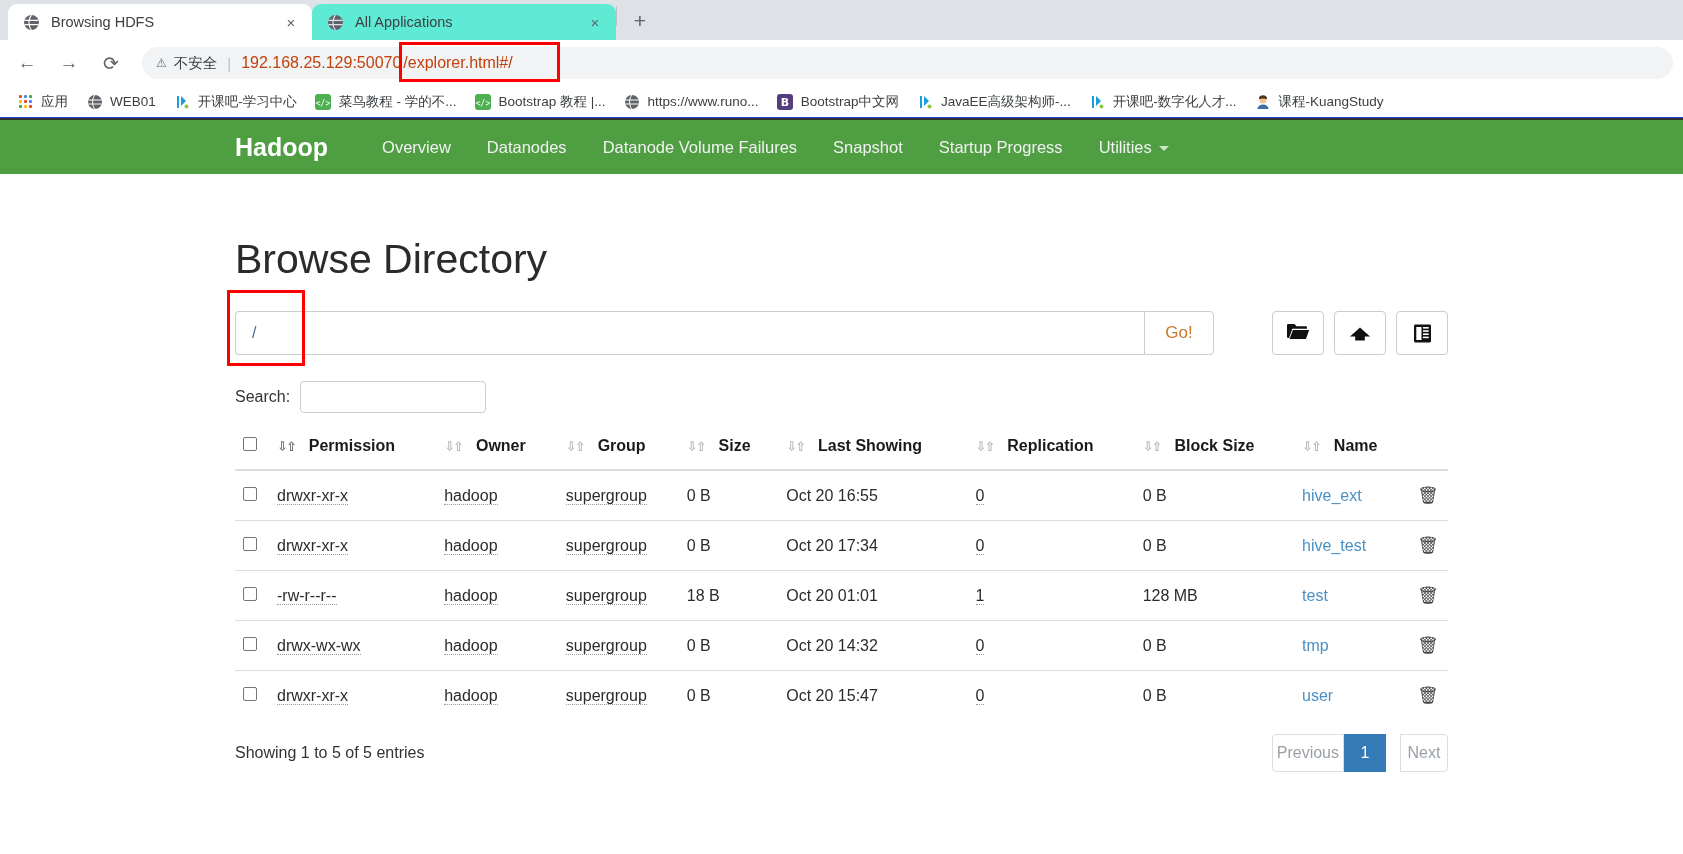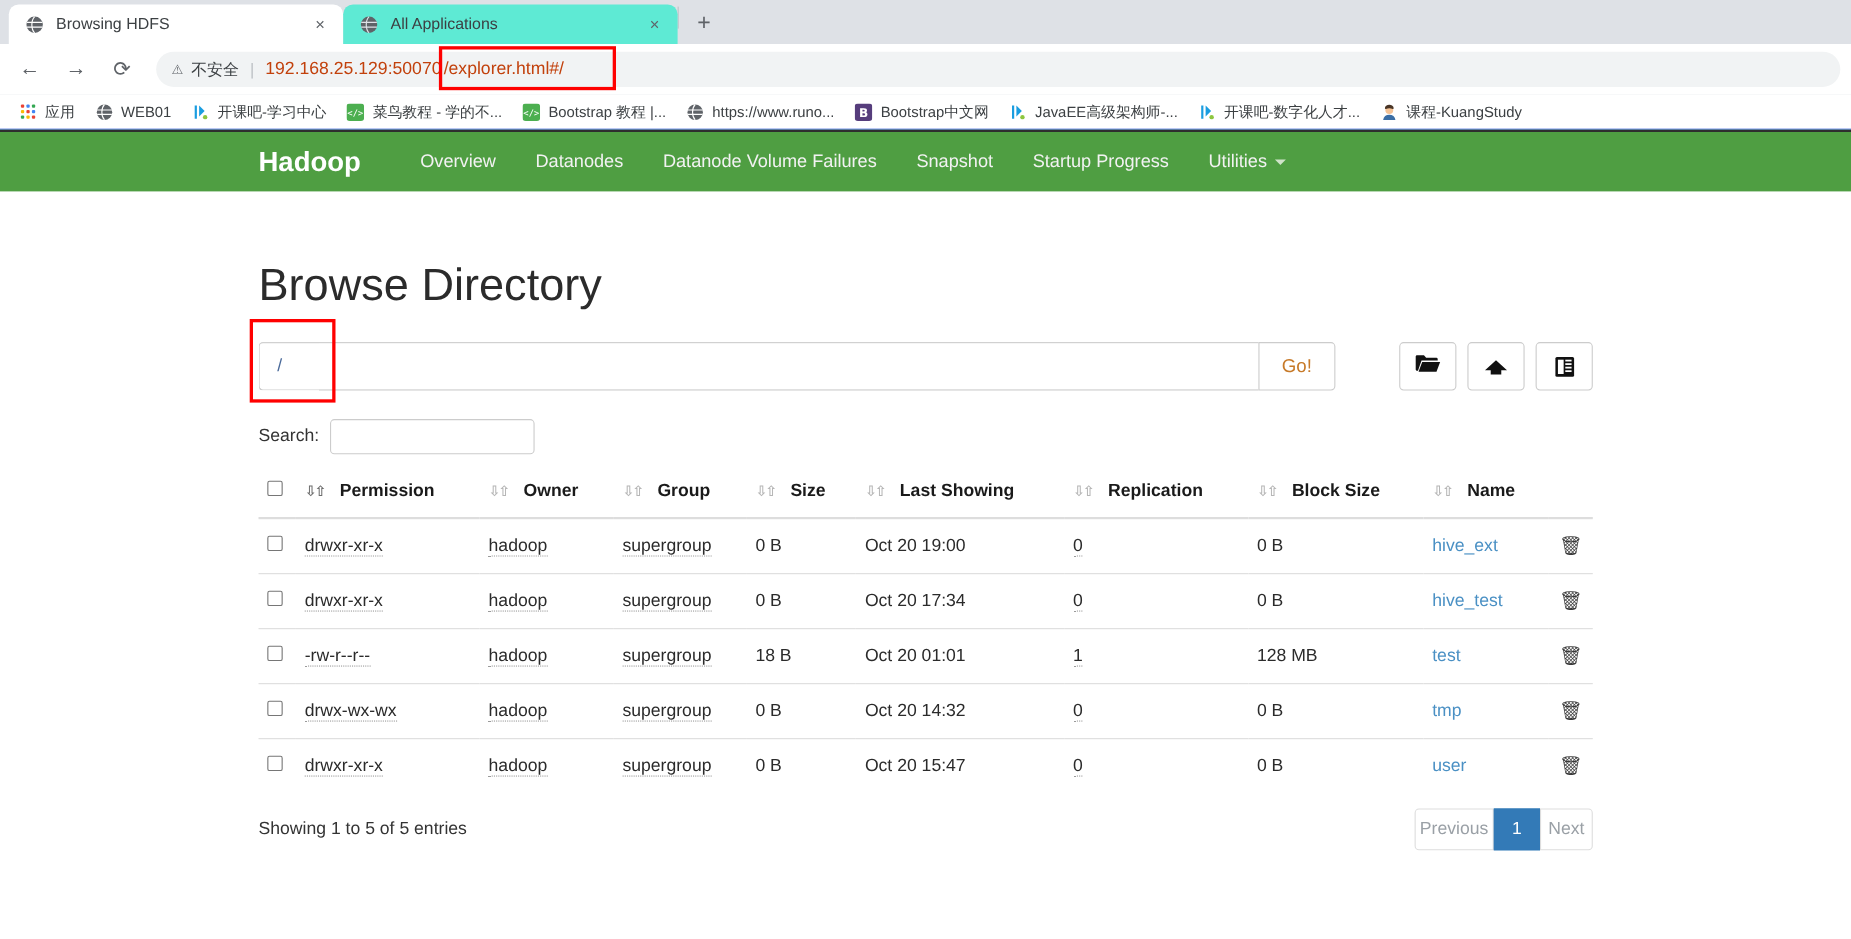--- a/index.html
+++ b/index.html
@@ -371,21 +371,21 @@
     border: 1px solid #dddddd;
     background: #ffffff;
     color: #9aa0a6;
     font-size: 16px;
     display: flex; align-items: center; justify-content: center;
     padding: 0 4px;
     cursor: pointer;
   }
   .pg.num { color: #ffffff; background: #337ab7; border-color: #337ab7; min-width: 42px; padding: 0; }
   .pg:first-child { border-radius: 4px 0 0 4px; }
-  .pg:last-child { border-radius: 0 4px 4px 0; }
+  .pg:last-child { border-radius: 0 4px 4px 0; margin-left: 14px; }
 </style>
 </head>
 <body>
 
 <div class="browser-chrome">
 
   <div class="tabstrip">
     <div class="tab active">
       <span class="tab-favicon">
         <svg width="17" height="17" viewBox="0 0 16 16">
@@ -627,21 +627,21 @@
           <th class="col-trash"></th>
         </tr>
       </thead>
       <tbody>
         <tr>
           <td class="col-chk"><span class="chkbox"></span></td>
           <td><span class="dotted">drwxr-xr-x</span></td>
           <td><span class="dotted">hadoop</span></td>
           <td><span class="dotted">supergroup</span></td>
           <td>0 B</td>
-          <td>Oct 20 19:00</td>
+          <td>Oct 20 16:55</td>
           <td><span class="link-num">0</span></td>
           <td>0 B</td>
           <td><a class="name-link">hive_ext</a></td>
           <td class="col-trash"><span class="trash">🗑</span></td>
         </tr>
         <tr>
           <td class="col-chk"><span class="chkbox"></span></td>
           <td><span class="dotted">drwxr-xr-x</span></td>
           <td><span class="dotted">hadoop</span></td>
           <td><span class="dotted">supergroup</span></td>

